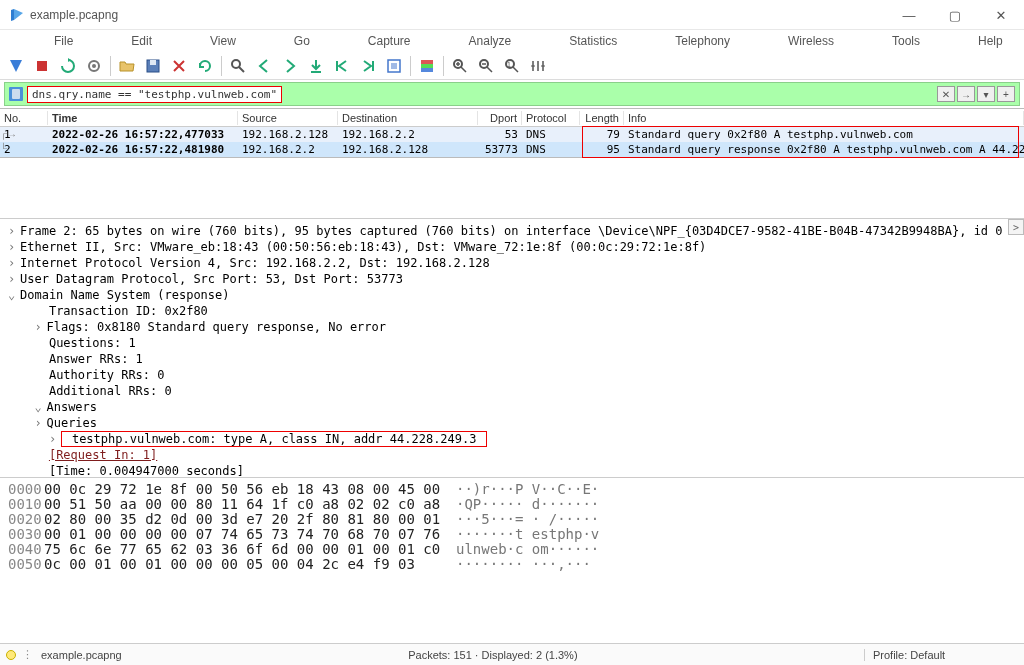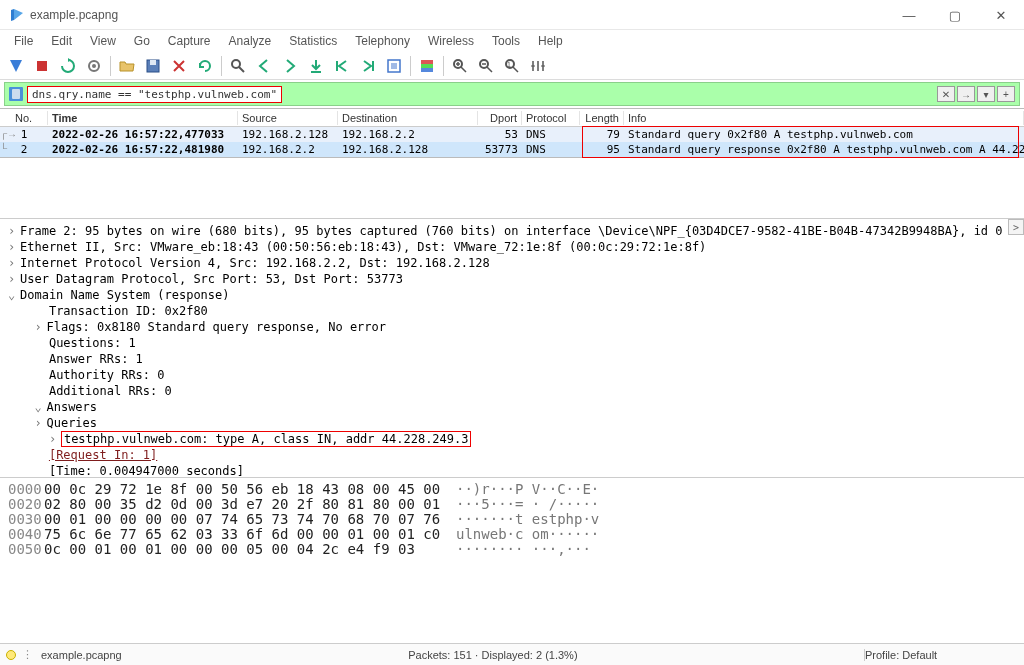--- a/index.html
+++ b/index.html
@@ -4,57 +4,57 @@
 <style>
 * { margin:0; padding:0; box-sizing:border-box; }
 body { font-family: "Segoe UI", Tahoma, sans-serif; font-size:11px; background:#fff; color:#000; width:1024px; height:665px; overflow:hidden; position:relative; }
 .titlebar { height:30px; display:flex; align-items:center; padding:0 10px; background:#fff; border-bottom:1px solid #e8e8e8; }
 .titlebar .fin { width:14px; height:14px; margin-right:6px; }
 .titlebar .fin svg { display:block; }
 .titlebar .title { color:#555; font-size:12px; }
 .winbtns { position:absolute; right:0; top:0; display:flex; }
 .winbtn { width:46px; height:30px; display:flex; align-items:center; justify-content:center; color:#555; font-size:13px; }
 .menubar { height:22px; display:flex; align-items:center; padding:0 6px; gap:2px; background:#fff; }
-.menubar .menuitem { padding:2px 8px; color:#555; font-size:12px; }
+.menubar .menuitem { padding:2px 8px; color:#555; font-size:12px;margin-left:40px; }
 .toolbar { height:28px; display:flex; align-items:center; padding:0 4px; gap:2px; background:#fff; border-bottom:1px solid #dcdcdc; }
 .tbtn { width:24px; height:24px; display:flex; align-items:center; justify-content:center; border:1px solid transparent; border-radius:2px; }
 .tbtn svg { display:block; }
 .tsep { width:1px; height:20px; background:#ccc; margin:0 2px; }
 .filterbar { height:24px; display:flex; align-items:center; background:#aaffaa; border:1px solid #8ad08a; margin:2px 4px; position:relative; }
 .filterbar .bk { width:14px; height:14px; margin:0 4px; background:#4a90d9; border-radius:1px; position:relative; }
 .filterbar .bk:after { content:""; position:absolute; left:3px; top:2px; width:8px; height:10px; background:#cde; border-radius:1px; }
 .filterbar .filtertxt { font-family: Consolas, monospace; font-size:11px; padding:1px 4px; border:1px solid #e00; background:#fff; color:#333; }
 .filterbar .tail { margin-left:auto; display:flex; align-items:center; padding-right:4px; gap:2px; }
 .filterbar .tail .btn { width:18px; height:16px; border:1px solid #999; background:#f0f0f0; display:flex; align-items:center; justify-content:center; font-size:10px; color:#555; }
 .packetlist { border-top:1px solid #bbb; border-bottom:1px solid #bbb; }
 .plhdr { display:flex; background:#fff; border-bottom:1px solid #ccc; font-size:11px; color:#333; height:18px; align-items:center; }
 .plhdr div { padding:1px 4px; border-right:1px solid #e4e4e4; white-space:nowrap; overflow:hidden; }
 .plrow { display:flex; font-family: Consolas, monospace; font-size:11px; height:15px; align-items:center; }
 .plrow div { padding:0 4px; white-space:nowrap; overflow:hidden; }
 .plrow.sel { background:#cfe6fb; }
 .plrow.norm { background:#e8f0fb; }
-.c-no{width:48px;text-align:center;} .c-time{width:190px;font-weight:bold;} .c-src{width:100px;} .c-dst{width:140px;} .c-dport{width:44px;text-align:right;} .c-proto{width:58px;} .c-len{width:44px;text-align:right;} .c-info{flex:1;}
+.c-no{width:48px;text-align:left;} .c-time{width:190px;font-weight:bold;} .c-src{width:100px;} .c-dst{width:140px;} .c-dport{width:44px;text-align:right;} .c-proto{width:58px;} .c-len{width:44px;text-align:right;} .c-info{flex:1;}
 .inforect { position:absolute; border:1px solid #e00; pointer-events:none; }
 .arrowcol { position:absolute; left:0; top:0; width:12px; color:#888; font-size:10px; }
 .arrowcol .ar { position:absolute; left:0; }
 .details { font-family: Consolas, monospace; font-size:12px; padding:4px 8px; border-top:1px solid #ccc; border-bottom:1px solid #ccc; margin-top:60px; height:260px; overflow:hidden; position:relative; }
 .details .line { white-space:pre; line-height:16px; }
 .details .caret { display:inline-block; width:12px; color:#777; }
 .details .link { color:#7f1d1d; text-decoration:underline; }
-.details .hlred { border:1px solid #e00; padding:0 2px; }
+.details .hlred { border:1px solid #e00; padding:0 10px; }
 .details .sbrt { position:absolute; right:0; top:0; width:16px; height:16px; border:1px solid #bbb; background:#f4f4f4; font-size:10px; display:flex; align-items:center; justify-content:center; color:#666; }
 .hexpane { font-family: Consolas, monospace; font-size:14px; padding:4px 19px 0 8px; line-height:15px; color:#222; height:100px; position:relative; }
 .hexpane .off { color:#888; display:inline-block; width:36px; }
 .hexpane .bytes { display:inline-block; width:412px; letter-spacing:0; }
 .hexpane .ascii { display:inline-block; color:#777; }
 .statusbar { position:absolute; bottom:0; left:0; right:0; height:22px; border-top:1px solid #ccc; display:flex; align-items:center; font-size:11px; color:#444; background:#fafafa; }
 .statusbar .led { width:10px; height:10px; border-radius:50%; border:1px solid #c9b100; background:#ffe97a; margin:0 6px; }
 .statusbar .file { flex:0 0 auto; padding-left:2px; }
 .statusbar .mid { margin-left:auto; margin-right:auto; }
-.statusbar .prof { width:160px; border-left:1px solid #ccc; padding-left:0; }
+.statusbar .prof { width:160px; border-left:1px solid #ccc; padding-left:8px; }
 .bullet { color:#888; }
 </style>
 </head>
 <body>
 
 <div class="titlebar">
   <span class="fin">
     <svg width="14" height="14" viewBox="0 0 14 14">
         <path d="M1 13 L1 2 L4 1 L4 12 Z" fill="#2d7dd2"></path>
         <path d="M4 1 L13 5 L4 12 Z" fill="#58a6e8"></path>
@@ -249,43 +249,44 @@
       <div class="c-proto">DNS</div>
       <div class="c-len">95</div>
       <div class="c-info">Standard query response 0x2f80 A testphp.vulnweb.com A 44.228.249.3</div>
     </div>
     <div class="inforect" style="left:582px; top:-1px; width:437px; height:32px;"></div>
   </div>
 </div>
 
 <div class="details">
   <div class="sbrt">&gt;</div>
-  <div class="line"><span class="caret">›</span><span>Frame 2: 95 bytes on wire (680 bits), 95 bytes captured (760 bits) on interface \Device\NPF_{03D4DCE7-9582-41BE-B04B-47342B9948BA}, id 0</span></div>
+  <div class="line"><span class="caret">›</span><span>Frame 2: 65 bytes on wire (760 bits), 95 bytes captured (760 bits) on interface \Device\NPF_{03D4DCE7-9582-41BE-B04B-47342B9948BA}, id 0</span></div>
   <div class="line"><span class="caret">›</span><span>Ethernet II, Src: VMware_eb:18:43 (00:50:56:eb:18:43), Dst: VMware_72:1e:8f (00:0c:29:72:1e:8f)</span></div>
   <div class="line"><span class="caret">›</span><span>Internet Protocol Version 4, Src: 192.168.2.2, Dst: 192.168.2.128</span></div>
   <div class="line"><span class="caret">›</span><span>User Datagram Protocol, Src Port: 53, Dst Port: 53773</span></div>
   <div class="line"><span class="caret">⌄</span><span>Domain Name System (response)</span></div>
   <div class="line"><span class="caret"> </span>    <span>Transaction ID: 0x2f80</span></div>
   <div class="line"><span class="caret"> </span>  <span class="caret">›</span><span>Flags: 0x8180 Standard query response, No error</span></div>
   <div class="line"><span class="caret"> </span>    <span>Questions: 1</span></div>
   <div class="line"><span class="caret"> </span>    <span>Answer RRs: 1</span></div>
   <div class="line"><span class="caret"> </span>    <span>Authority RRs: 0</span></div>
   <div class="line"><span class="caret"> </span>    <span>Additional RRs: 0</span></div>
   <div class="line"><span class="caret"> </span>  <span class="caret">⌄</span><span>Answers</span></div>
   <div class="line"><span class="caret"> </span>  <span class="caret">›</span><span>Queries</span></div>
   <div class="line"><span class="caret"> </span>    <span class="caret">›</span><span class="hlred">testphp.vulnweb.com: type A, class IN, addr 44.228.249.3</span></div>
   <div class="line"><span class="caret"> </span>    <span class="link">[Request In: 1]</span></div>
   <div class="line"><span class="caret"> </span>    <span>[Time: 0.004947000 seconds]</span></div>
 </div>
 
 <div class="hexpane">
   <div><span class="off">0000</span><span class="bytes">00 0c 29 72 1e 8f 00 50   56 eb 18 43 08 00 45 00</span><span class="ascii">··)r···P V··C··E·</span></div>
+  <div><span class="off">0010</span><span class="bytes">00 51 50 aa 00 00 80 11   64 1f c0 a8 02 02 c0 a8</span><span class="ascii">·QP····· d·······</span></div>
   <div><span class="off">0020</span><span class="bytes">02 80 00 35 d2 0d 00 3d   e7 20 2f 80 81 80 00 01</span><span class="ascii">···5···= · /·····</span></div>
   <div><span class="off">0030</span><span class="bytes">00 01 00 00 00 00 07 74   65 73 74 70 68 70 07 76</span><span class="ascii">·······t estphp·v</span></div>
-  <div><span class="off">0040</span><span class="bytes">75 6c 6e 77 65 62 03 33   6f 6d 00 00 01 00 01 c0</span><span class="ascii">ulnweb·c om······</span></div>
+  <div><span class="off">0040</span><span class="bytes">75 6c 6e 77 65 62 03 36   6f 6d 00 00 01 00 01 c0</span><span class="ascii">ulnweb·c om······</span></div>
   <div><span class="off">0050</span><span class="bytes">0c 00 01 00 01 00 00 00   05 00 04 2c e4 f9 03   </span><span class="ascii">········ ···,···</span></div>
 </div>
 
 <div class="statusbar">
   <span class="led"></span>
   <span class="bullet">⋮</span>
   <span class="file" style="margin-left:6px;">example.pcapng</span>
   <span class="mid">Packets: 151 · Displayed: 2 (1.3%)</span>
   <span class="prof">Profile: Default</span>
 </div>

